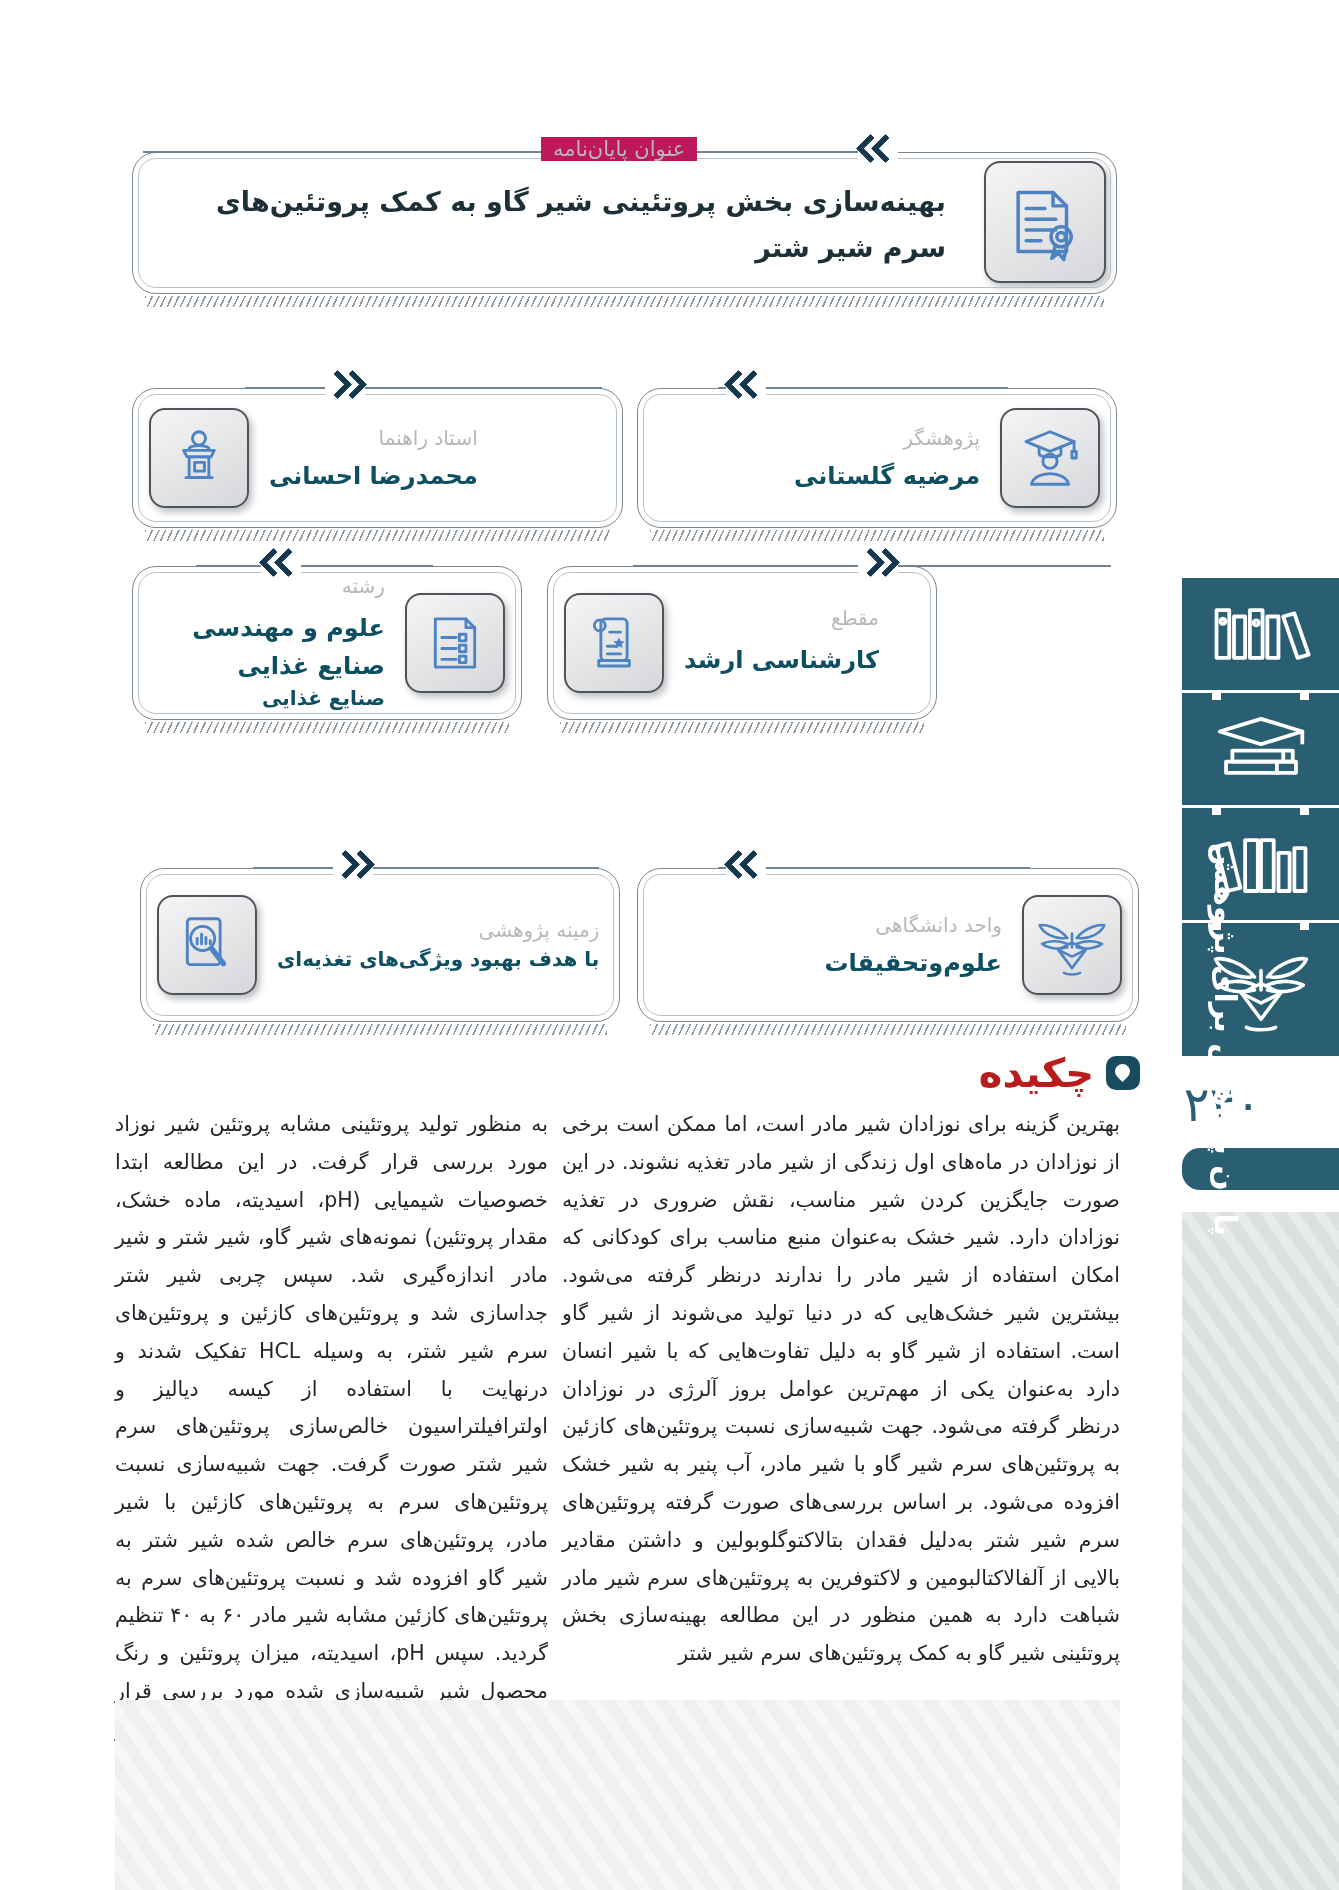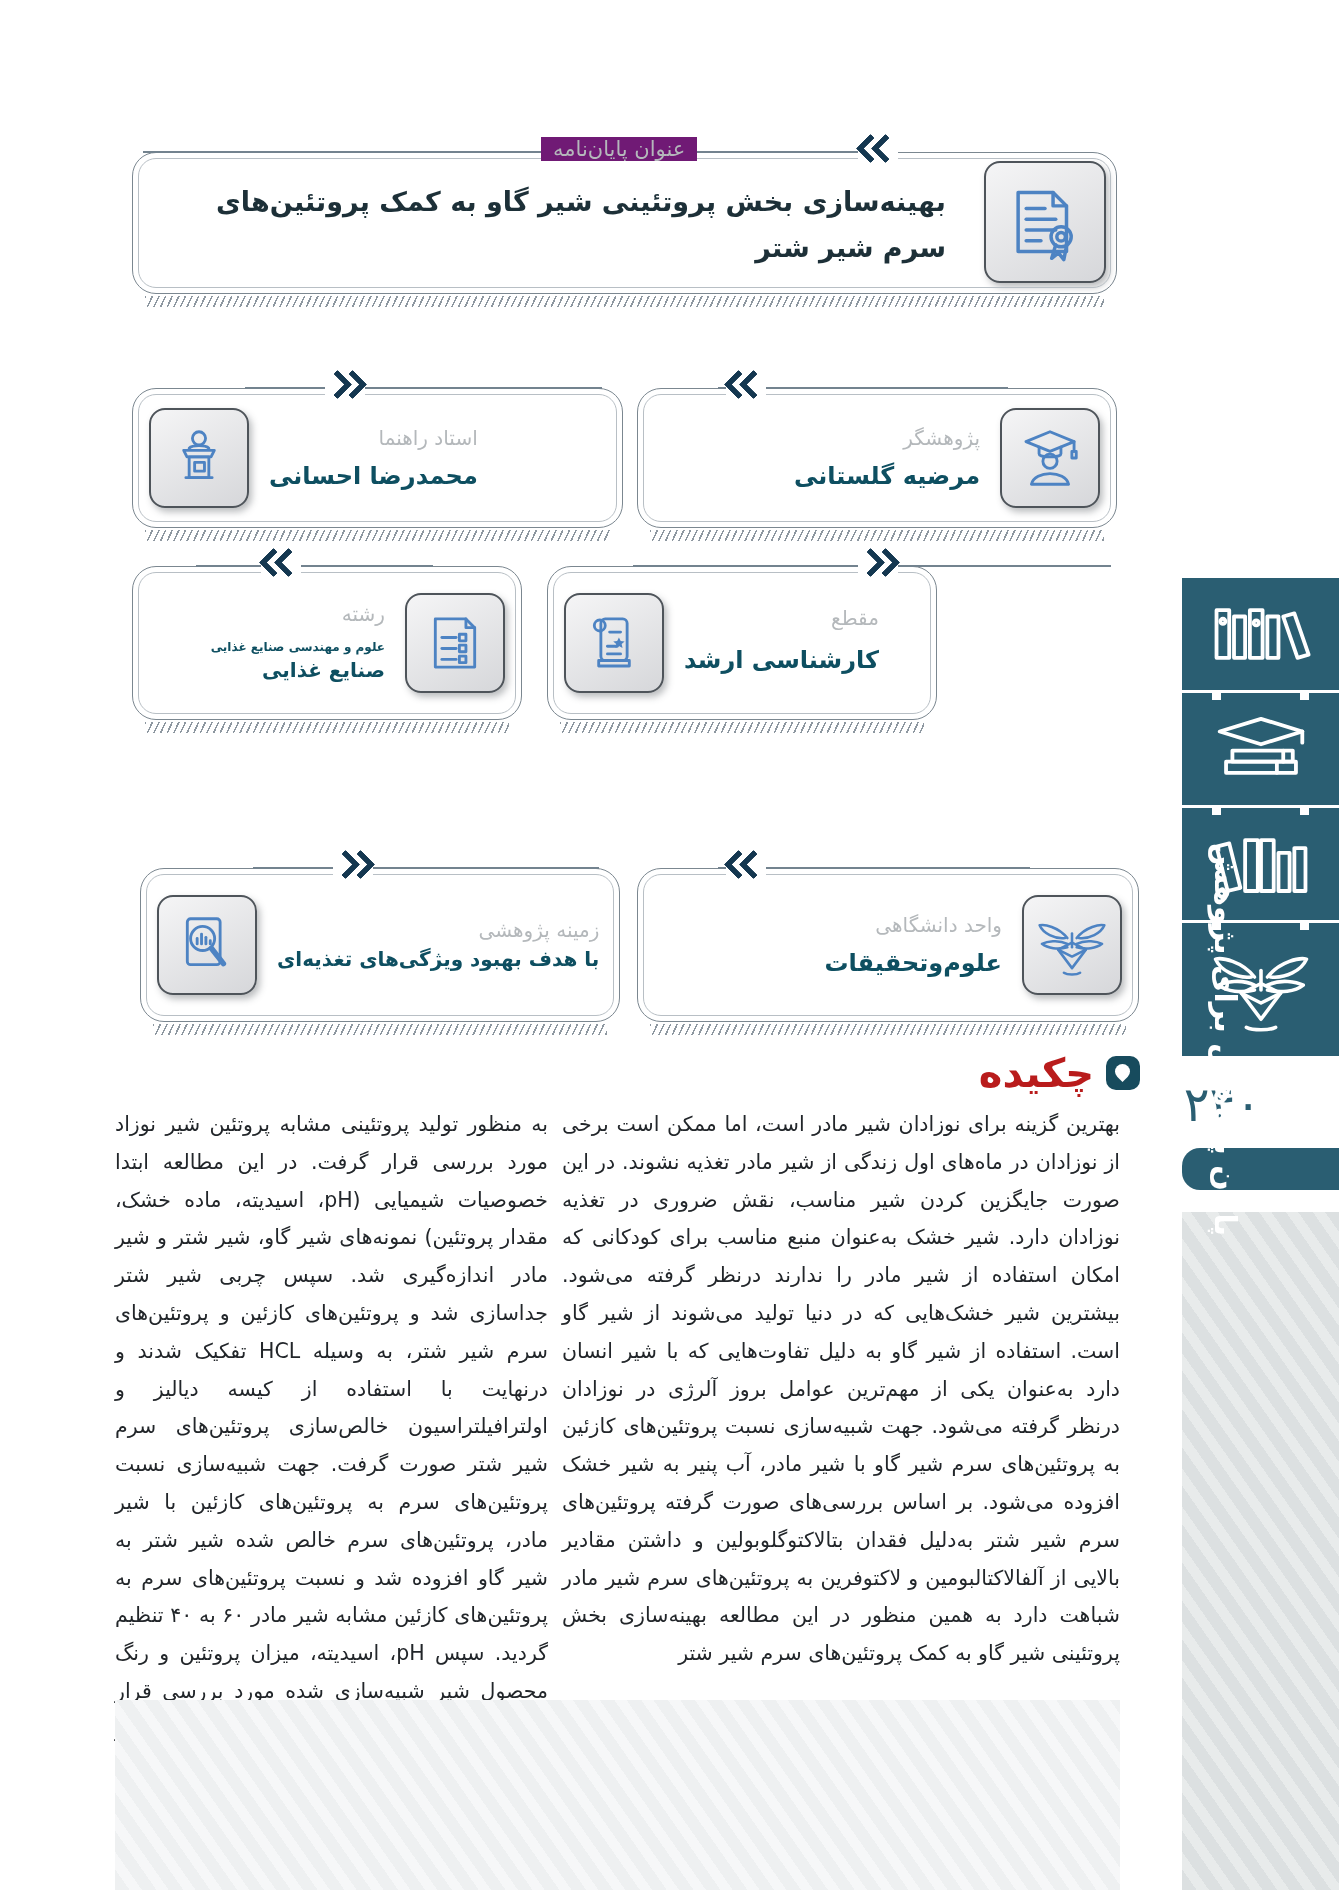--- a/index.html
+++ b/index.html
@@ -15,30 +15,30 @@
   .dir-right b{transform:rotate(45deg);margin:0 -3px;}
   .dir-left  b{transform:rotate(-135deg);margin:0 -3px;}
   .hatch{position:absolute;left:12px;right:12px;bottom:-14px;height:11px;z-index:1;
          background:repeating-linear-gradient(115deg,#8d97a0 0 1.5px,transparent 1.5px 6px);}
   .inner{position:absolute;inset:0;display:flex;align-items:center;gap:20px;padding:0 16px;z-index:2;}
   .inner.ltr{direction:ltr;}
   .txt{text-align:right;}
   .lbl{color:#b4b8bb;font-size:20px;margin-bottom:4px;}
   .val{color:#0e4f61;font-size:24px;font-weight:bold;margin-top:12px;}
   .val2{color:#0e4f61;font-size:20px;font-weight:bold;}
-  .card.small .val{font-size:12px;line-height:1.55;}
+  .card.small .val{font-size:24px;line-height:1.55;}
   .card.small .val2{font-size:20px;line-height:1.35;}
   .tile{flex:0 0 auto;background:linear-gradient(150deg,#f5f5f6,#d6d7da);
         border:2.5px solid #4e545a;border-radius:16px;box-shadow:3px 4px 7px rgba(60,66,72,.35);
         display:flex;align-items:center;justify-content:center;}
   .tile.t96{width:96px;height:96px;}
   .tile.t118{width:118px;height:118px;}
 
   
-  .title-label{position:absolute;top:-16px;left:408px;background:#701a75;padding:0 12px;
+  .title-label{position:absolute;top:-16px;left:408px;background:#be185d;padding:0 12px;
                color:#b4b8bb;font-size:21px;z-index:3;}
   .title-text{position:absolute;inset:0;padding:26px 170px 0 30px;text-align:right;z-index:2;}
   .title-text .tl{color:#1d3038;font-size:27px;font-weight:bold;line-height:46px;}
   .title-tile{position:absolute;top:8px;left:auto;right:10px;}
 
   
   .abs-head{position:absolute;top:1050px;right:199px;display:flex;direction:rtl;align-items:center;gap:12px;}
   .abs-head .h{color:#b91c1c;font-size:40px;font-weight:bold;}
   .quote-badge{width:34px;height:34px;background:#174b5d;border-radius:10px;position:relative;}
   .quote-badge::after{content:"";position:absolute;left:9px;top:8px;width:15px;height:15px;

